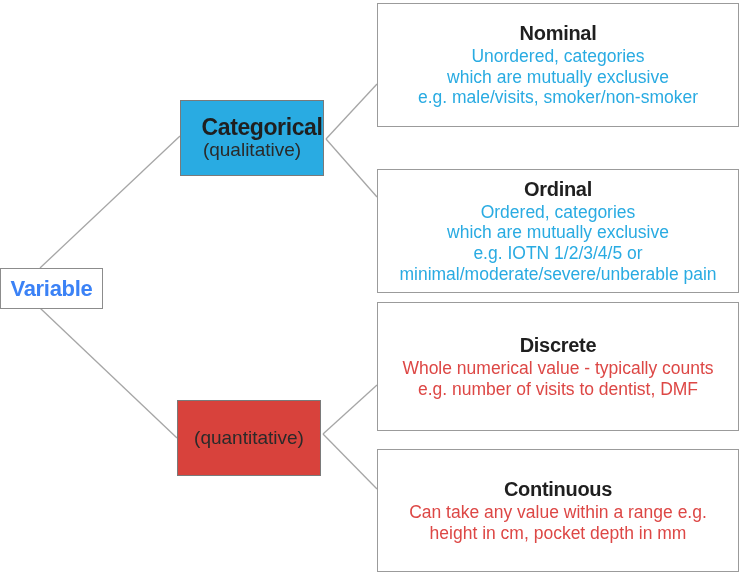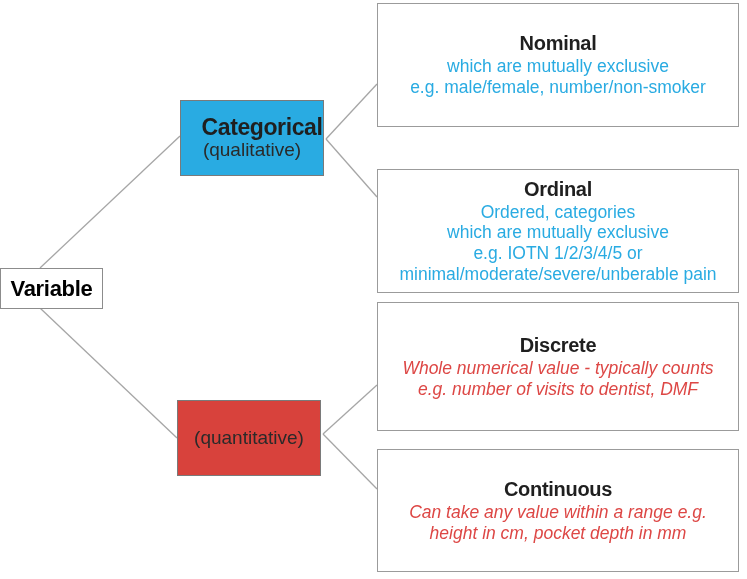--- a/index.html
+++ b/index.html
@@ -34,21 +34,21 @@
     justify-content: center;
     text-align: center;
   }
   .root-box {
     left: 0px; top: 268px;
     width: 103px; height: 41px;
     background: #ffffff;
     border: 1px solid #8c8c8c;
     font-weight: bold;
     font-size: 22px;
-    color: #000000;
+    color: #3b82f6;
     letter-spacing: -0.3px;
   }
   .branch-box {
     width: 144px; height: 76px;
     border: 1px solid #7a7a7a;
     color: #1f1f1f;
   }
   .branch-box.categorical { left: 180px; top: 100px; background: var(--blue, #29abe2); }
   .branch-box.numerical   { left: 177px; top: 400px; background: var(--red, #d8423c); }
   .branch-label {
@@ -82,21 +82,21 @@
     line-height: 1.15;
     margin-bottom: 1px;
     letter-spacing: -0.3px;
   }
   .leaf-line {
     font-size: 17.5px;
     line-height: 1.18;
     white-space: nowrap;
   }
   .blue-text .leaf-line { color: var(--blue_text, #29abe2); }
-  .red-text  .leaf-line { color: var(--red_text, #dd4745); font-style: italic; }
+  .red-text  .leaf-line { color: var(--red_text, #dd4745); }
 </style>
 </head>
 <body>
 
 <div class="canvas">
 
   <svg class="connectors" viewBox="0 0 747 579">
     <line x1="40" y1="268" x2="180" y2="136"></line>
     <line x1="40" y1="308" x2="177" y2="438"></line>
     <line x1="326" y1="139" x2="377" y2="84"></line>
@@ -113,22 +113,23 @@
     <div class="branch-label">Categorical</div>
     <div class="branch-sublabel">(qualitative)</div>
   </div>
 
   <div class="box branch-box numerical">
     <div class="branch-sublabel">(quantitative)</div>
   </div>
 
   <div class="box leaf-box nominal blue-text">
     <div class="leaf-title">Nominal</div>
+    <div class="leaf-line">Unordered, categories</div>
     <div class="leaf-line">which are mutually exclusive</div>
-    <div class="leaf-line">e.g. male/female, number/non-smoker</div>
+    <div class="leaf-line">e.g. male/visits, smoker/non-smoker</div>
   </div>
 
   <div class="box leaf-box ordinal blue-text">
     <div class="leaf-title">Ordinal</div>
     <div class="leaf-line">Ordered, categories</div>
     <div class="leaf-line">which are mutually exclusive</div>
     <div class="leaf-line">e.g. IOTN 1/2/3/4/5 or</div>
     <div class="leaf-line">minimal/moderate/severe/unberable pain</div>
   </div>
 

